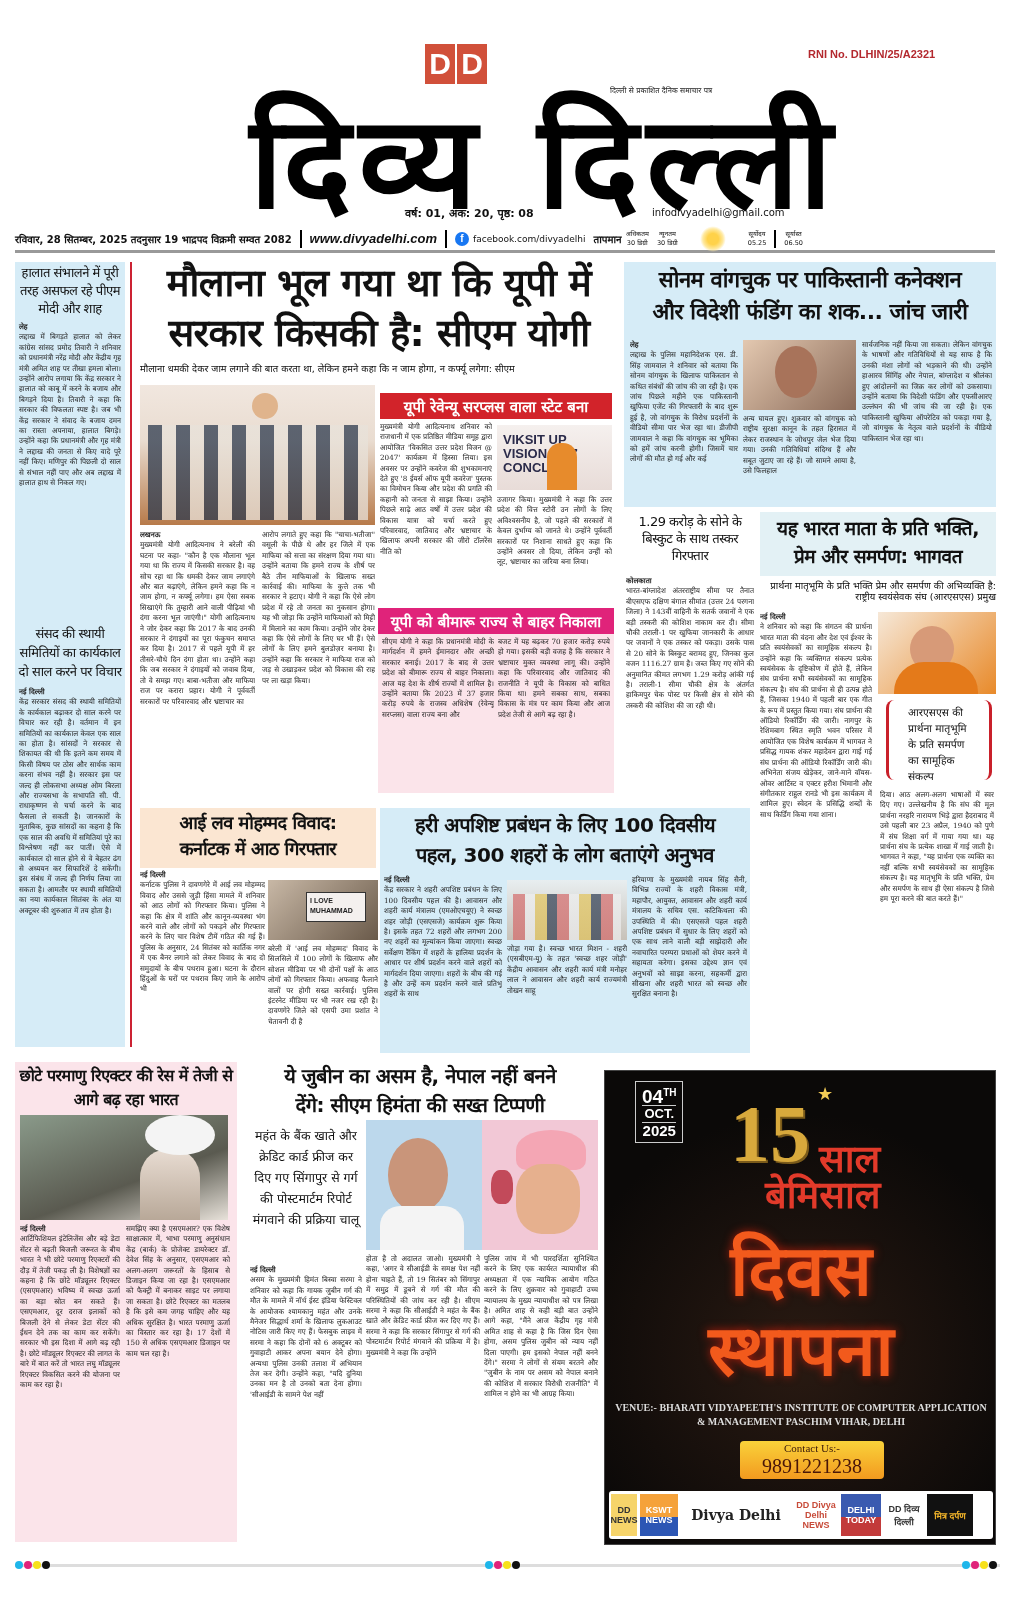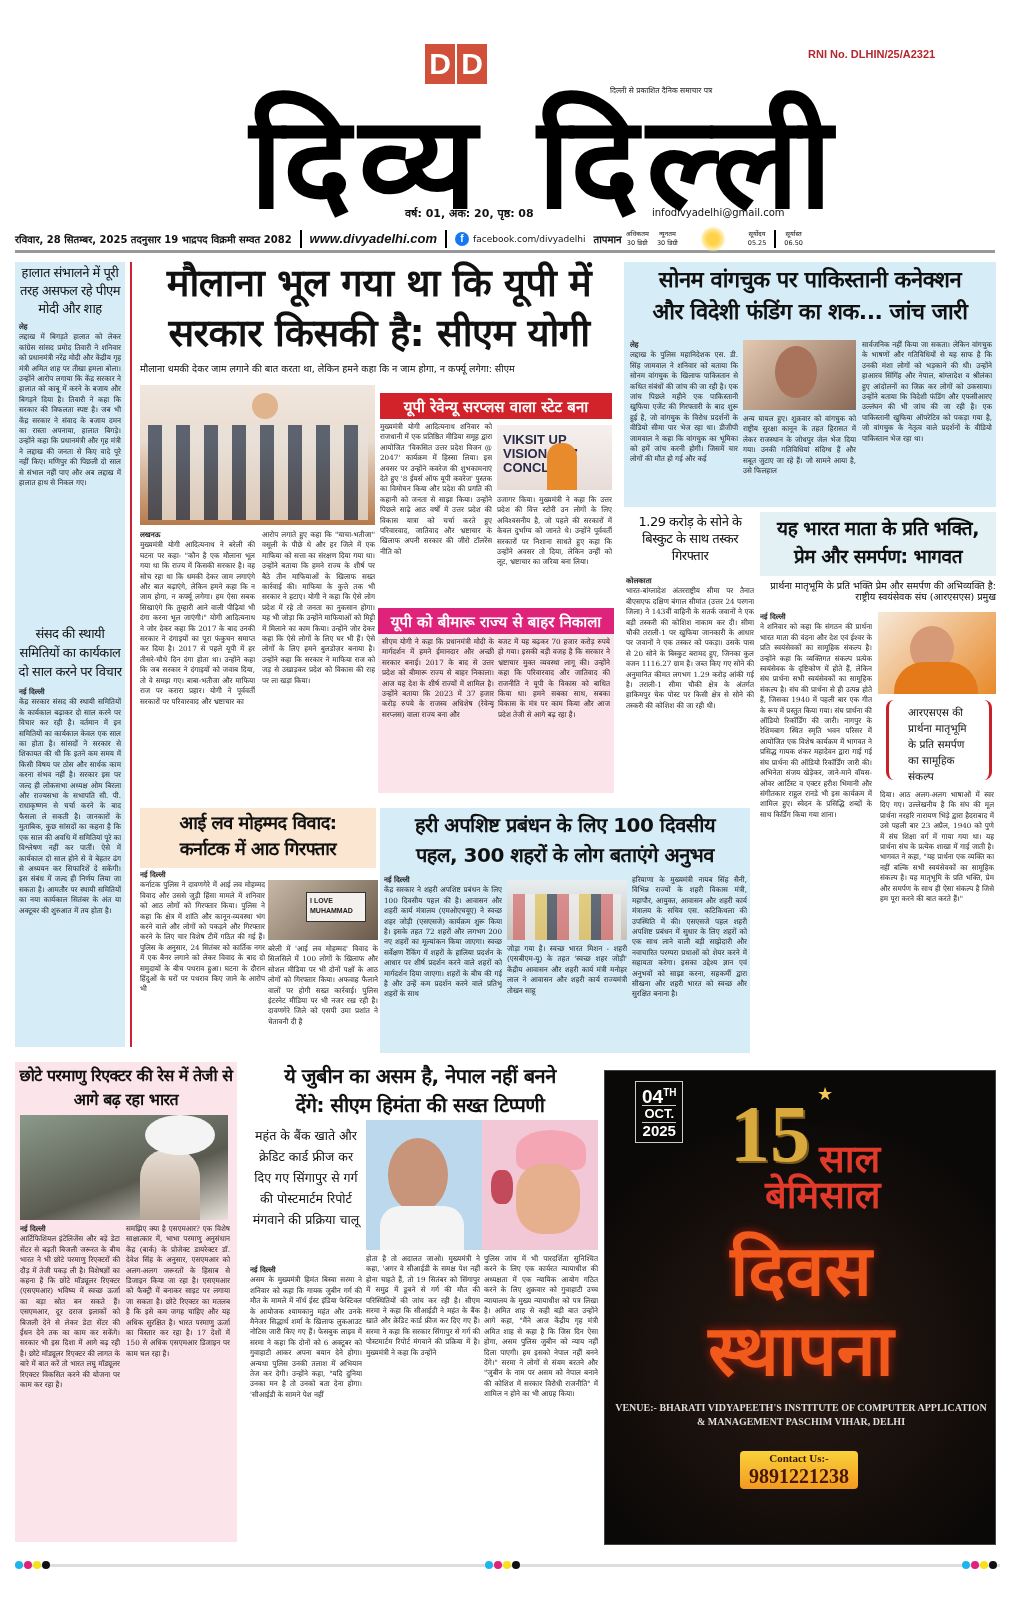--- a/index.html
+++ b/index.html
@@ -35,21 +35,21 @@
   .cmyk { display: flex; gap: 1px; }
   .cmyk i { width: 8px; height: 8px; border-radius: 50%; display: block; }
   
   #ad { left: 604px; top: 1070px; width: 392px; height: 475px; background: radial-gradient(circle at 50% 60%, #2a1a12, #0b0908 70%); border: 1px solid #444; color: #fff; overflow: hidden; }
   #ad-date { left: 30px; top: 10px; border: 1px solid #ccc; padding: 3px 6px; text-align: center; font-weight: bold; font-family: "Liberation Sans", sans-serif; line-height: 16px; }
   #ad-15 { left: 125px; top: 18px; font-size: 80px; font-weight: bold; color: #d8a93c; font-family: "Liberation Serif", serif; text-shadow: 2px 2px 0 #7a5a1a; }
   #ad-star { left: 212px; top: 12px; color: #f3cc55; font-size: 18px; }
   #ad-saal { left: 200px; top: 70px; font-size: 38px; color: #e23a2a; font-weight: bold; font-family: "DejaVu Serif", serif; line-height: 36px; }
   #ad-main { left: 0; top: 160px; width: 392px; text-align: center; font-size: 70px; font-weight: bold; color: #f25a1c; font-family: "DejaVu Serif", serif; line-height: 80px; text-shadow: 0 0 10px #a81d0c; }
   #ad-venue { left: 8px; top: 330px; width: 376px; text-align: center; font-size: 10px; font-weight: bold; font-family: "Liberation Serif", serif; color: #ddd; line-height: 14px; }
-  #ad-contact { left: 135px; top: 380px; width: 118px; height: 38px; background: linear-gradient(#f9d23a, #f39a1f); border-radius: 4px; color: #3a1a0a; text-align: center; font-family: "Liberation Serif", serif; font-weight: bold; }
+  #ad-contact { left: 135px; top: 370px; width: 144px; height: 38px; background: linear-gradient(#f9d23a, #f39a1f); border-radius: 4px; color: #3a1a0a; text-align: center; font-family: "Liberation Serif", serif; font-weight: normal; }
   #ad-logos { left: 4px; top: 420px; width: 384px; height: 48px; background: #fff; border-radius: 3px; display: flex; align-items: center; gap: 3px; padding: 2px; }
   .logo { height: 42px; display: flex; align-items: center; justify-content: center; font-weight: bold; font-family: "Liberation Sans", sans-serif; font-size: 9px; text-align: center; }
 </style>
 </head>
 <body>
 
 <div class="abs" id="dd-logo">
   <span>D</span>
   <span>D</span>
 </div>
@@ -229,20 +229,29 @@
   </div>
   <div class="abs" id="ad-main">
     <div>दिवस</div>
     <div>स्थापना</div>
   </div>
   <div class="abs" id="ad-venue">VENUE:- BHARATI VIDYAPEETH'S INSTITUTE OF COMPUTER APPLICATION &amp; MANAGEMENT PASCHIM VIHAR, DELHI</div>
   <div class="abs" id="ad-contact">
     <div style="font-size:11px;line-height:14px;">Contact Us:-</div>
     <div style="font-size:20px;line-height:22px;color:#4a1608;">9891221238</div>
   </div>
+  <div class="abs" id="ad-logos">
+    <div class="logo" style="width:26px;background:#f6d46a;color:#333;">DD NEWS</div>
+    <div class="logo" style="width:38px;background:linear-gradient(#f5a23a 55%,#2c56b4 55%);color:#fff;">KSWT NEWS</div>
+    <div class="logo" style="width:110px;color:#222;font-size:14px;font-family:'DejaVu Serif',serif;">Divya Delhi</div>
+    <div class="logo" style="width:44px;color:#c84c3a;">DD Divya Delhi NEWS</div>
+    <div class="logo" style="width:40px;background:linear-gradient(#3a5ab0 55%,#c23a3a 55%);color:#fff;">DELHI TODAY</div>
+    <div class="logo" style="width:40px;color:#333;">DD दिव्य दिल्ली</div>
+    <div class="logo" style="width:46px;background:#111;color:#f3b52a;">मित्र दर्पण</div>
+  </div>
 </div>
 
 <div class="abs" style="left:15px;top:1564px;width:985px;height:3px;background:#ddd;"></div>
 <div class="abs cmyk" style="left:15px;top:1561px;">
   <i style="background:#1eb6ea;"></i>
     <i style="background:#e0237a;"></i>
     <i style="background:#f7e11a;"></i>
     <i style="background:#111;"></i>
 </div>
 <div class="abs cmyk" style="left:485px;top:1561px;">

